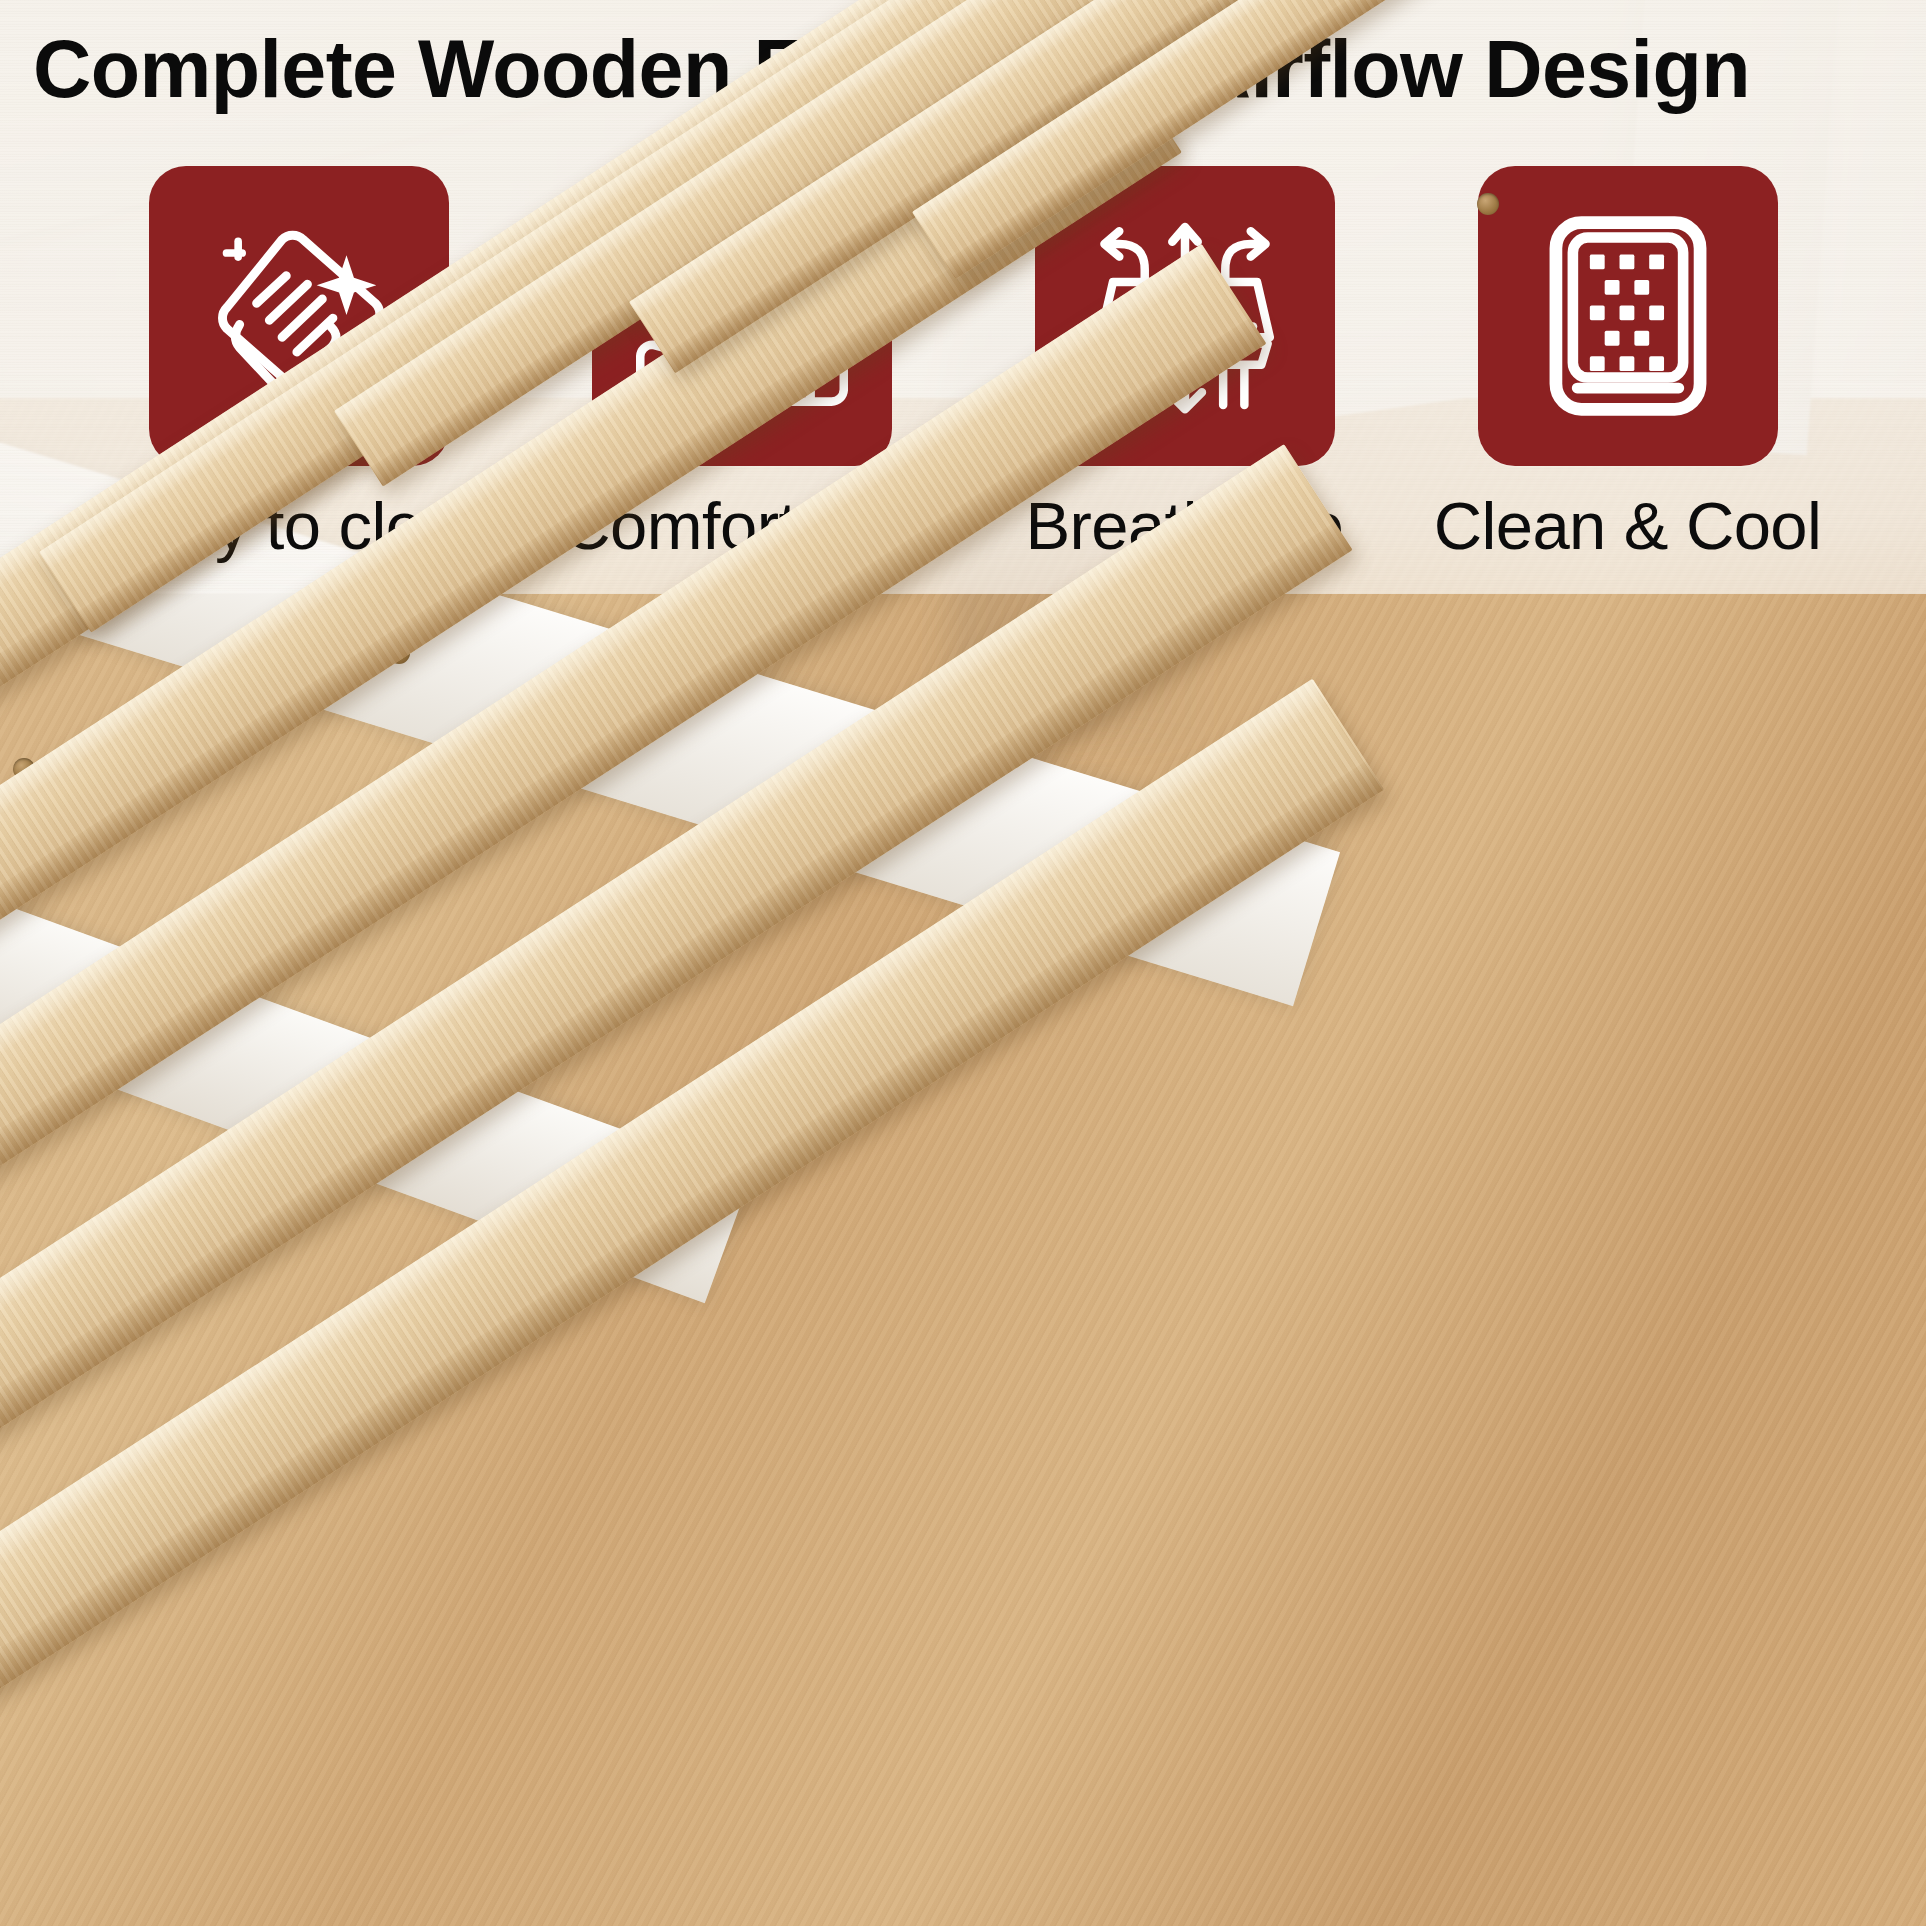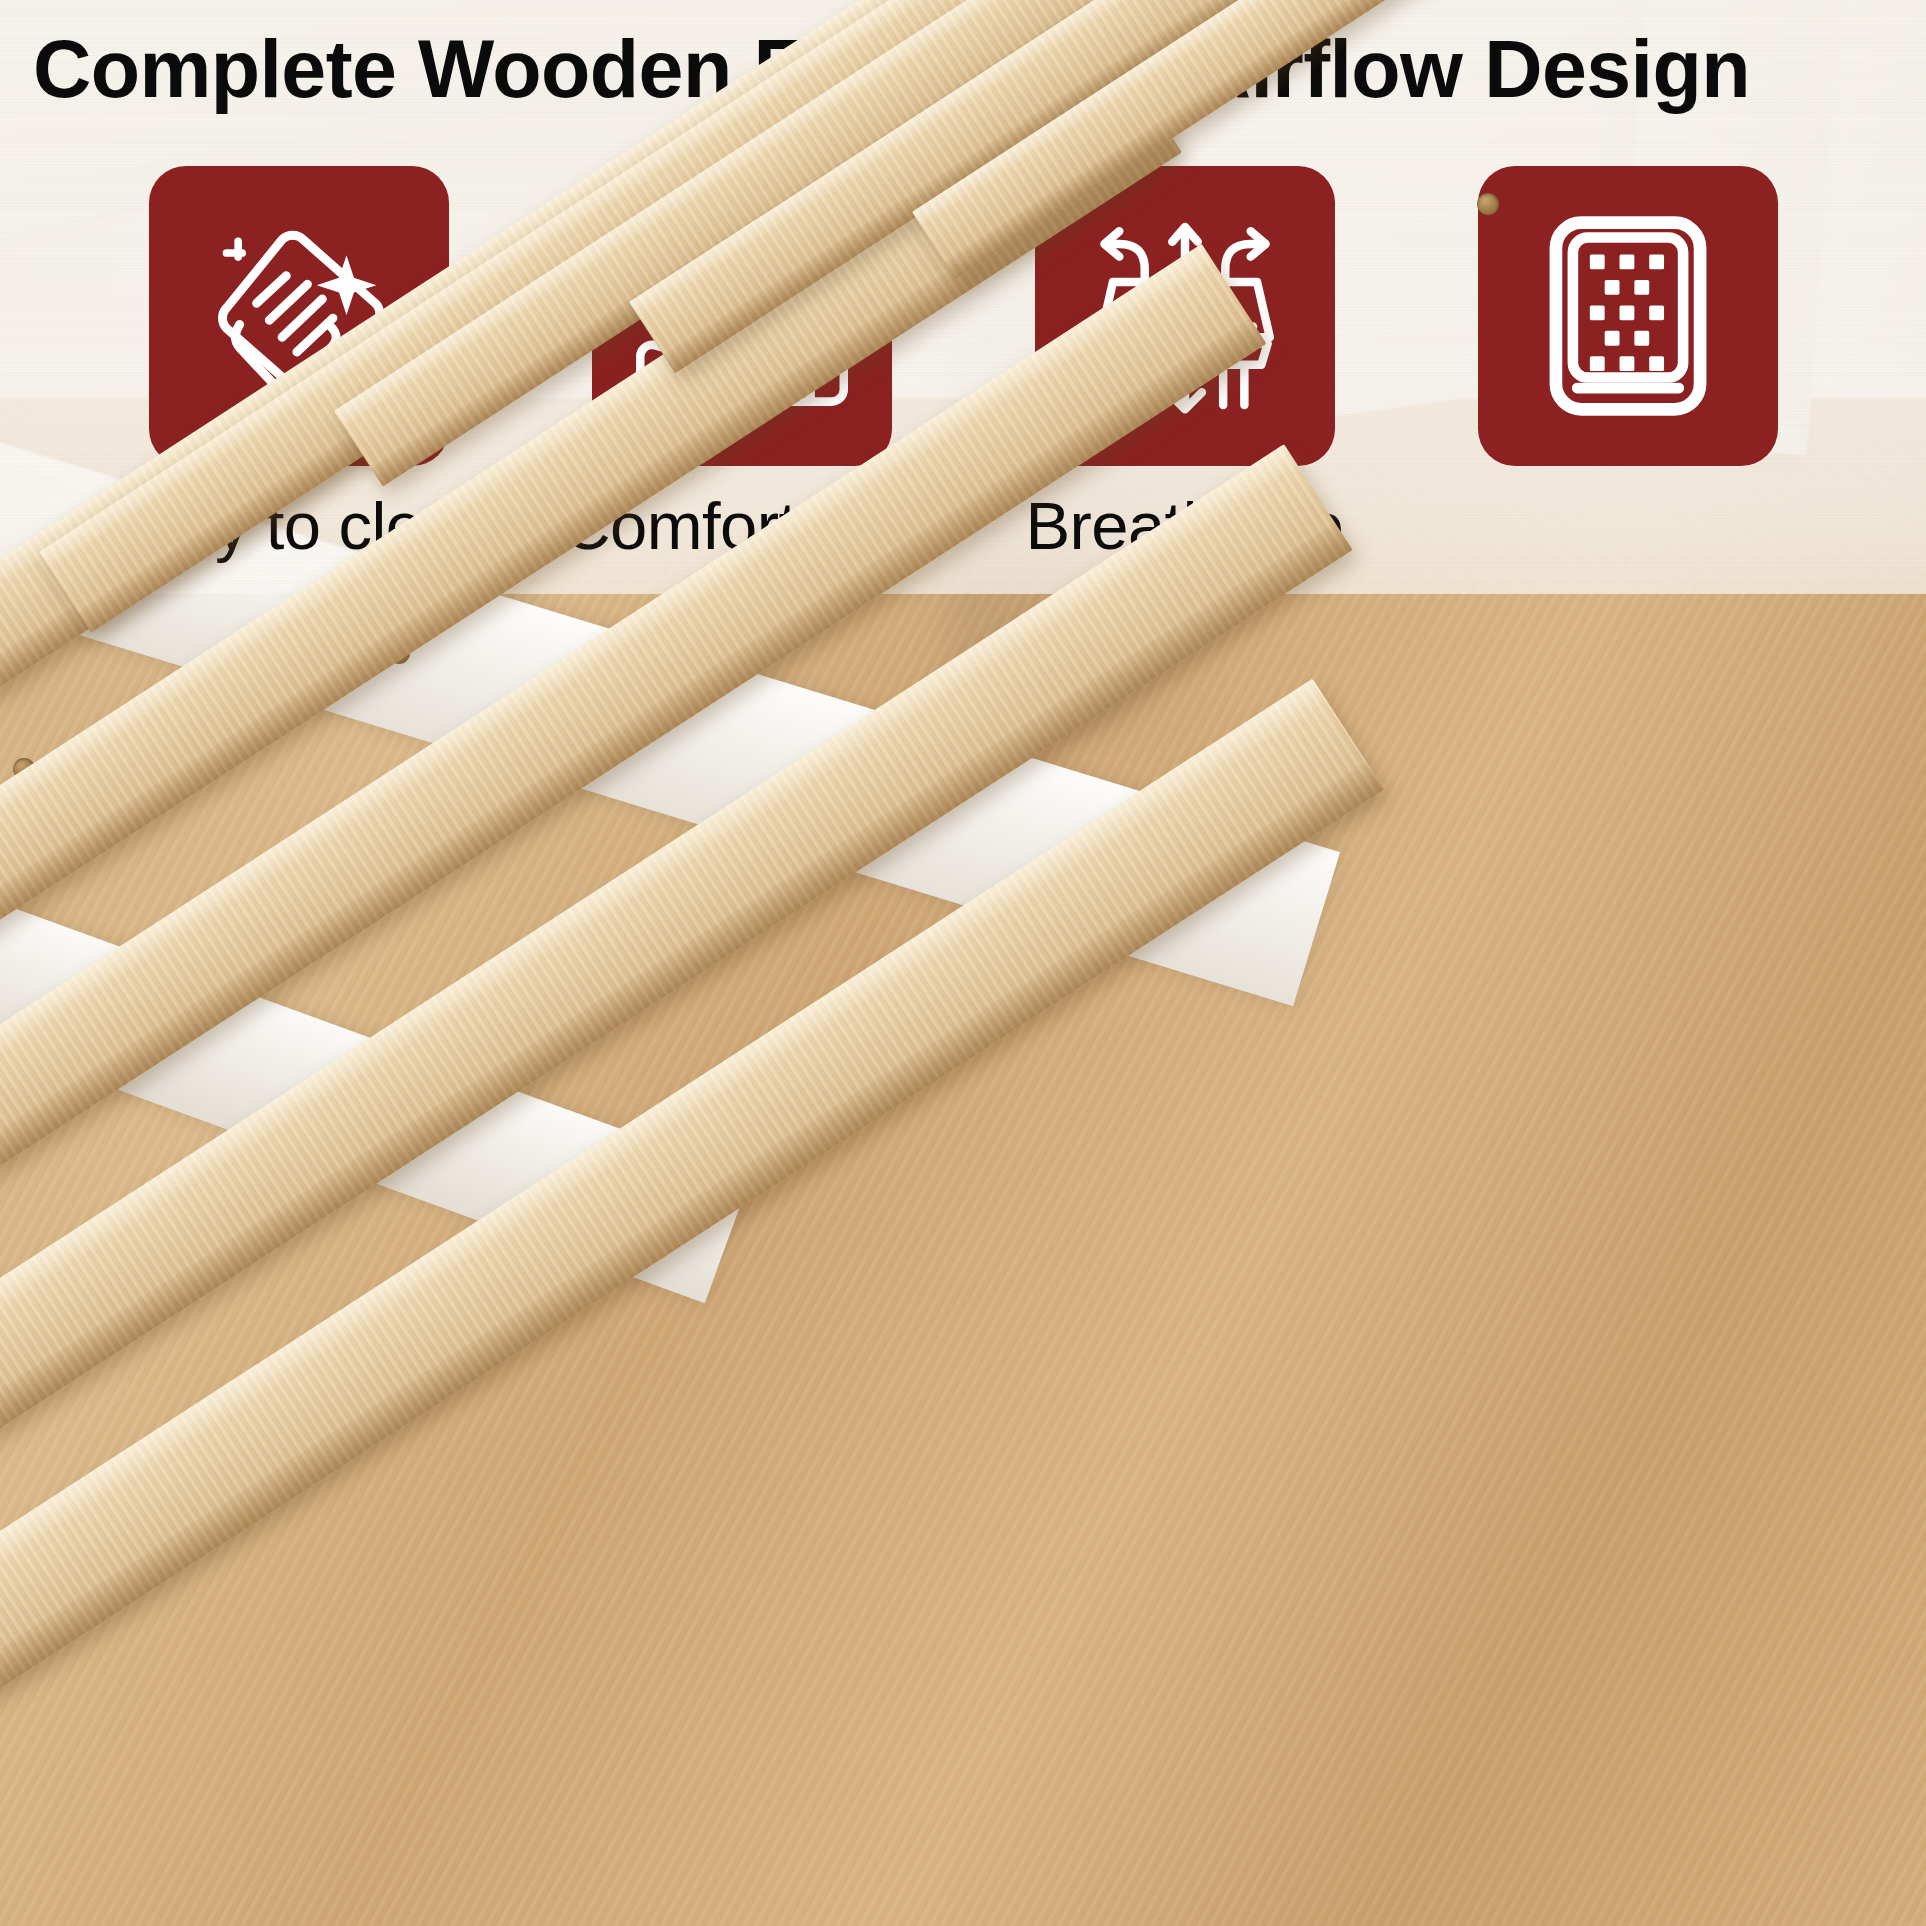--- a/index.html
+++ b/index.html
@@ -413,17 +413,18 @@
 
             <rect x="39" y="57" width="7" height="7" rx="0.8"></rect>
             <rect x="53" y="57" width="7" height="7" rx="0.8"></rect>
 
             <rect x="32" y="69" width="7" height="7" rx="0.8"></rect>
             <rect x="46" y="69" width="7" height="7" rx="0.8"></rect>
             <rect x="60" y="69" width="7" height="7" rx="0.8"></rect>
           </g>
         </svg>
       </div>
+      <div class="feature-label">Clean &amp; Cool</div>
     </div>
 
   </div>
 </div>
 
 
 </body></html>

